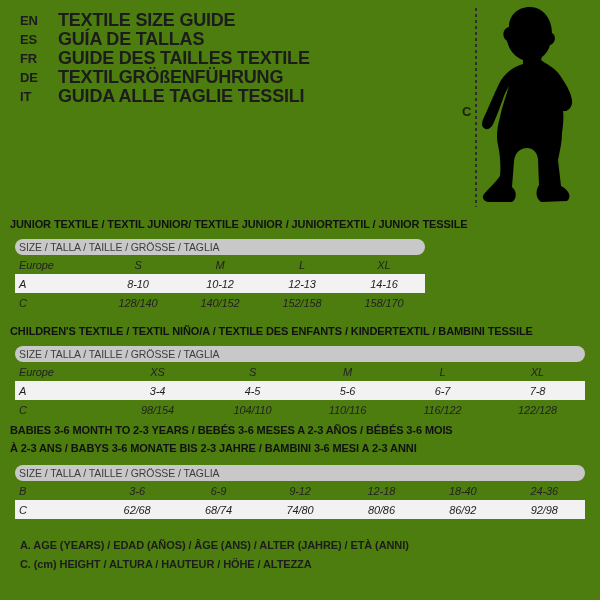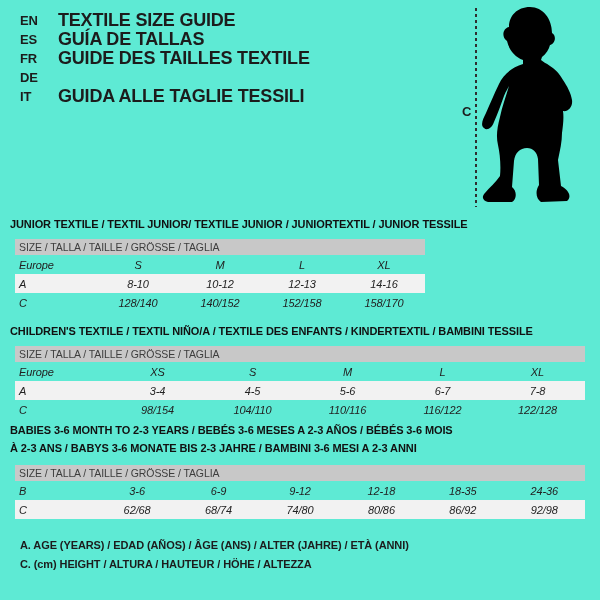--- a/index.html
+++ b/index.html
@@ -1,19 +1,19 @@
 <!DOCTYPE html>
 <html><head>
 <meta charset="utf-8">
 <style>
   html,body{margin:0;padding:0;}
   .canvas{
     position:relative;
     width:600px;height:600px;
-    background:#5eead4;
+    background:#4d7c0f;
     font-family:"Liberation Sans","DejaVu Sans",sans-serif;
     color:#1c1c1c;
     overflow:hidden;
   }
   
   .lang-block{position:absolute;left:20px;top:11px;}
   .lang-row{display:flex;line-height:19px;}
   .lang-code{width:38px;font-weight:bold;font-size:13px;letter-spacing:-0.2px;}
   .lang-label{font-weight:bold;font-size:18px;letter-spacing:-0.2px;white-space:nowrap;}
   
@@ -27,21 +27,21 @@
   .tbl-title.wrap{white-space:normal;width:450px;}
   .size-table{
     position:absolute;left:15px;
     border-collapse:collapse;table-layout:fixed;
   }
   .size-table.w410{width:410px;}
   .size-table.w570{width:570px;}
   .size-table th{
     background:#c8c8c8;color:#3d3d3d;
     font-weight:normal;font-size:10.5px;letter-spacing:-0.1px;
-    text-align:left;padding:2px 0 2px 4px;height:12px;
+    text-align:left;padding:2px 0 2px 4px;height:12px;border-radius:8px;
   }
   .size-table td{
     font-size:11px;letter-spacing:-0.1px;color:#222;
     text-align:center;height:19px;padding:0;font-style:italic;
   }
   .size-table td.rowlab{text-align:left;padding-left:4px;width:50px;}
   .size-table tbody tr:nth-child(2){background:#f2f2f2;}
   
   .legend-block{position:absolute;left:20px;top:536px;}
   .legend-line{font-weight:bold;font-size:11px;letter-spacing:-0.1px;line-height:19px;white-space:nowrap;}
@@ -59,20 +59,21 @@
     <div class="lang-row">
       <span class="lang-code">ES</span>
       <span class="lang-label">GUÍA DE TALLAS</span>
     </div>
     <div class="lang-row">
       <span class="lang-code">FR</span>
       <span class="lang-label">GUIDE DES TAILLES TEXTILE</span>
     </div>
     <div class="lang-row">
       <span class="lang-code">DE</span>
+      <span class="lang-label">TEXTILGRÖßENFÜHRUNG</span>
     </div>
     <div class="lang-row">
       <span class="lang-code">IT</span>
       <span class="lang-label">GUIDA ALLE TAGLIE TESSILI</span>
     </div>
   </div>
 
   <div class="figure-block">
     <svg width="160" height="220" viewBox="0 0 160 220">
       <line x1="36" y1="8" x2="36" y2="207" stroke="#2f2f2f" stroke-width="2" stroke-dasharray="3 3"></line>
@@ -191,21 +192,21 @@
         <th colspan="7">SIZE / TALLA / TAILLE / GRÖSSE / TAGLIA</th>
       </tr>
     </thead>
     <tbody>
       <tr>
         <td class="rowlab">B</td>
         <td>3-6</td>
         <td>6-9</td>
         <td>9-12</td>
         <td>12-18</td>
-        <td>18-35</td>
+        <td>18-40</td>
         <td>24-36</td>
       </tr>
       <tr>
         <td class="rowlab">C</td>
         <td>62/68</td>
         <td>68/74</td>
         <td>74/80</td>
         <td>80/86</td>
         <td>86/92</td>
         <td>92/98</td>

